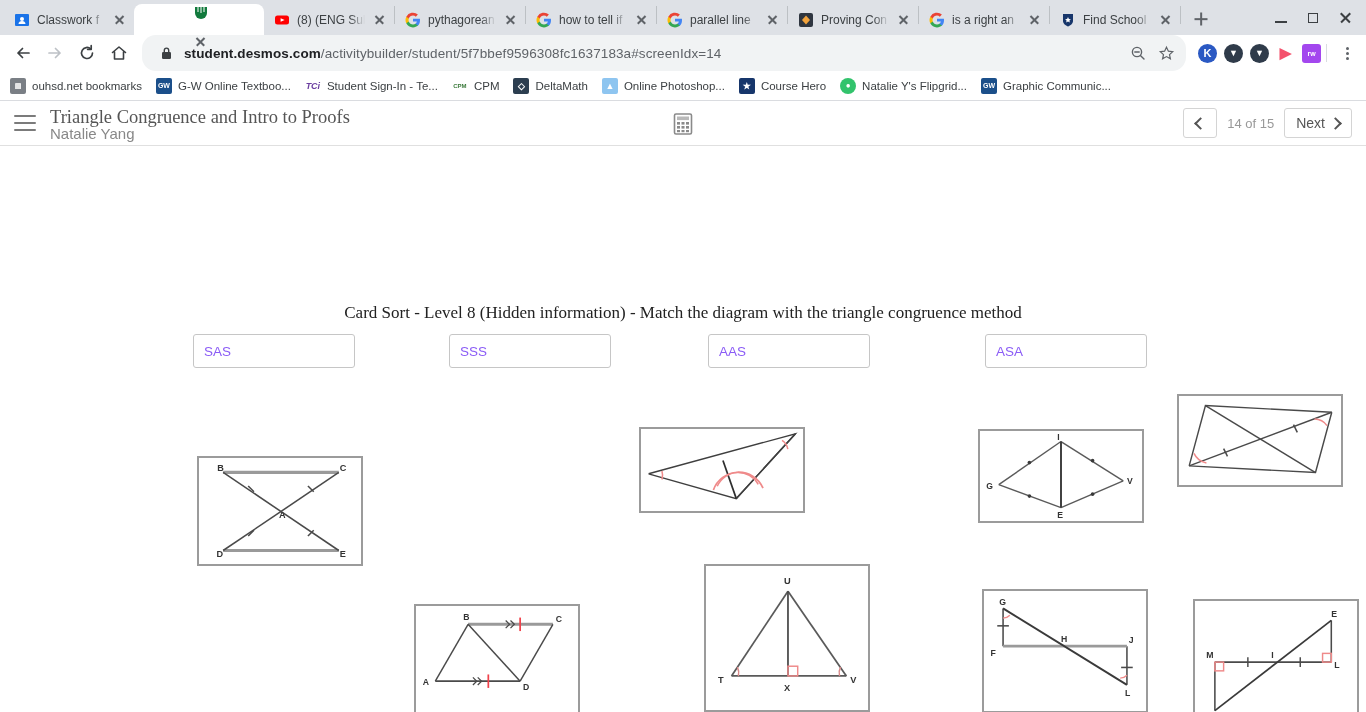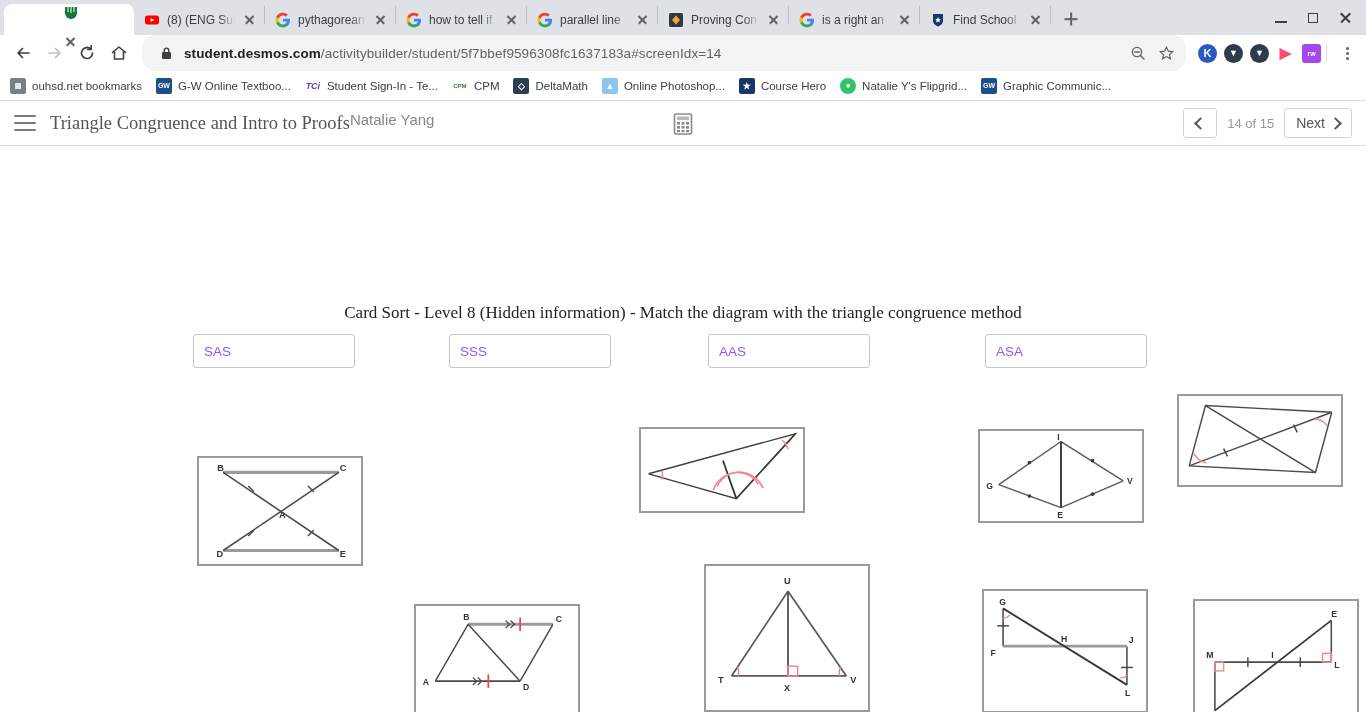--- a/index.html
+++ b/index.html
@@ -88,21 +88,21 @@
   .bm .bmico { width:16px; height:16px; flex:none; display:flex; align-items:center; justify-content:center;
                font-size:7px; font-weight:bold; color:#fff; border-radius:2px; }
 
   
   .appheader {
     height: 45px; background:#fff; border-bottom:1px solid #e0e0e0;
     display:flex; align-items:center; padding: 0 14px; position: relative;
   }
   .hamb { width:22px; height:16px; margin-right: 14px; display:flex; flex-direction:column; justify-content:space-between; }
   .hamb span { display:block; height:2px; background:#7b7b7b; border-radius:1px; }
-  .titlewrap { display:flex; flex-direction:row; justify-content:center; }
+  .titlewrap { display:flex; flex-direction:column; justify-content:center; }
   .apptitle { font-family:"Liberation Serif", serif; font-size:18.5px; color:#555; line-height:20px; }
   .appauthor { font-size:15px; color:#888; line-height:13px; }
   .calcbtn { position:absolute; left:671px; top:11px; width:24px; height:24px; display:flex; align-items:center; justify-content:center; }
   .navright { margin-left:auto; display:flex; align-items:center; gap:10px; }
   .prevbtn {
     width:34px; height:30px; border:1px solid #d4d4d4; border-radius:3px; background:#fff;
     display:flex; align-items:center; justify-content:center;
   }
   .pagecount { font-size:13px; color:#999; }
   .nextbtn {
@@ -129,20 +129,29 @@
   .card svg { display:block; width:100%; height:100%; }
   .lbl { font-family:"Liberation Sans", sans-serif; font-weight:bold; fill:#333; }
 </style>
 </head>
 <body>
 
 <div class="browser">
 
   <div class="tabstrip">
 
+    <div class="tab">
+      <svg class="favicon" viewBox="0 0 16 16">
+        <rect x="1" y="2" width="14" height="12" rx="1" fill="#1a73e8"></rect>
+        <circle cx="8" cy="7" r="2" fill="#fff"></circle>
+          <path d="M4.5 12c0-2 1.6-3 3.5-3s3.5 1 3.5 3z" fill="#fff"></path>
+      </svg>
+      <span class="tlabel">Classwork f</span>
+      <span class="tclose"></span>
+    </div>
 
     <div class="tab active">
       <svg class="favicon" viewBox="0 0 16 16">
         <path d="M2 3h12v6a6 6 0 0 1-12 0z" fill="#127a3d"></path>
         <path d="M5 3v5M8 3v6M11 3v5" stroke="#fff" stroke-width="1"></path>
       </svg>
       <span class="tlabel">Triangle Co</span>
       <span class="tclose"></span>
     </div>
 

